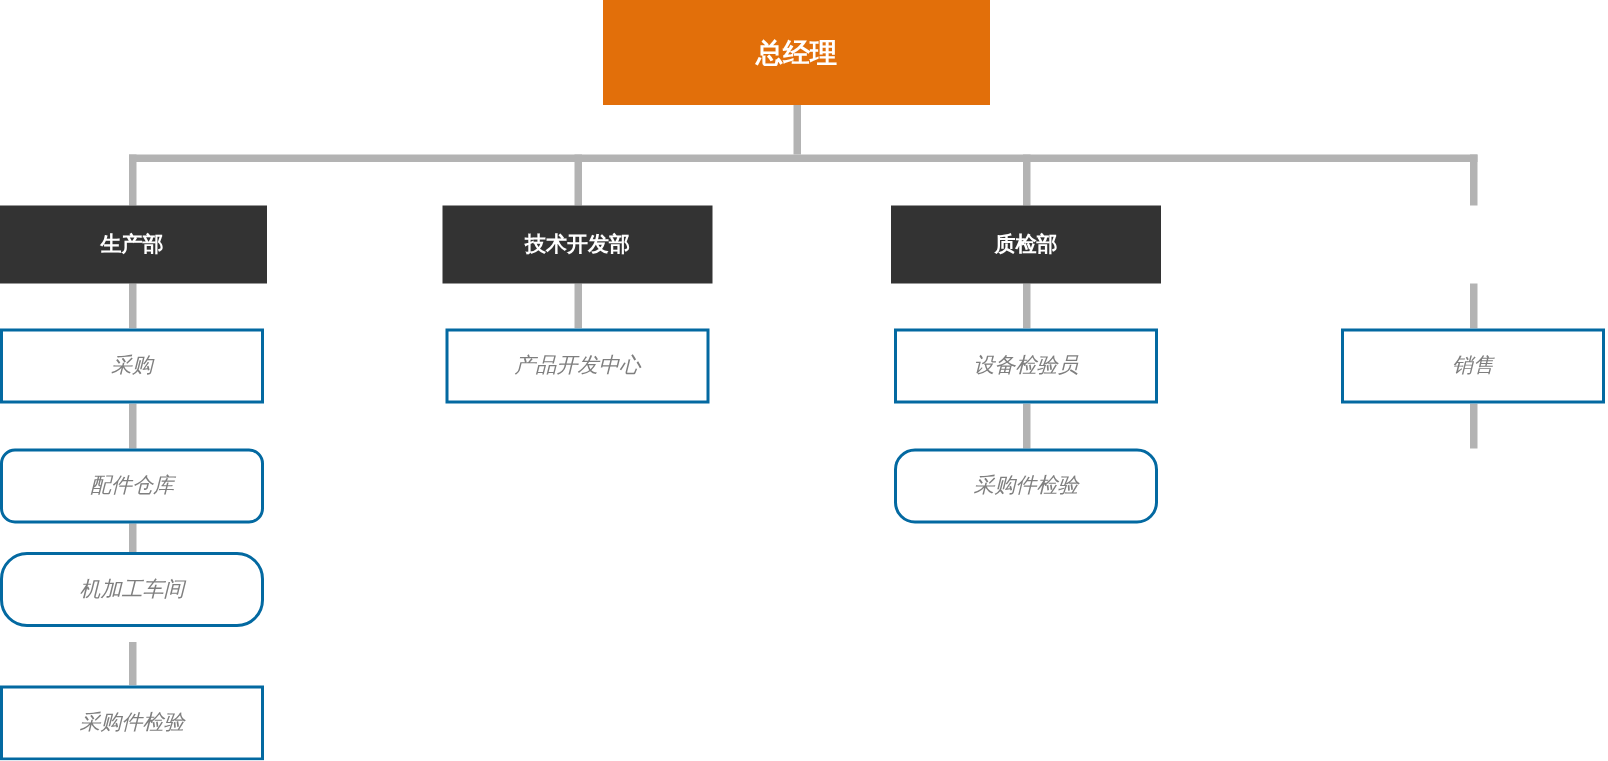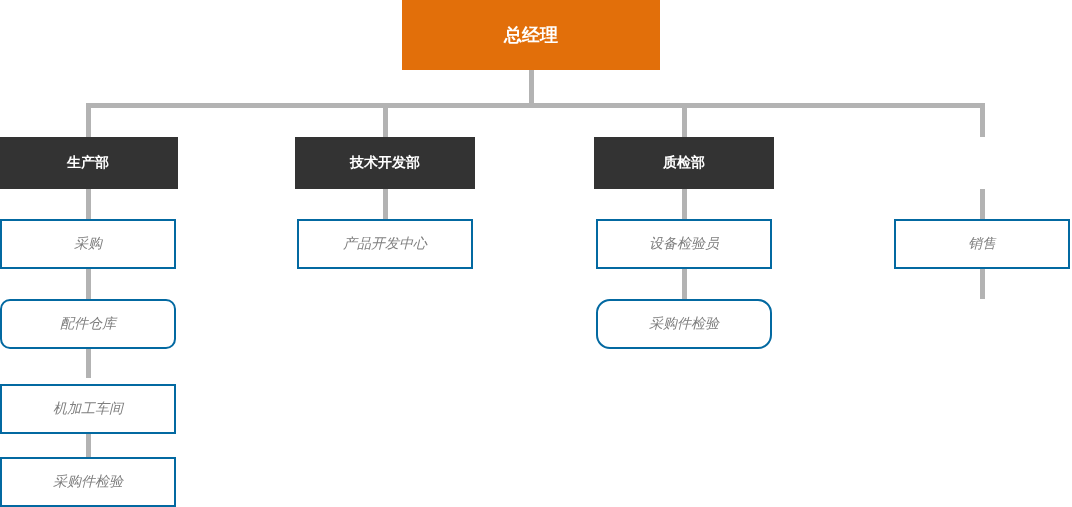--- a/index.html
+++ b/index.html
@@ -75,21 +75,21 @@
   <div class="conn v" style="left:979.5px; top:269px; height:30px;"></div>
 
   <div class="node root-node">总经理</div>
 
   <div class="node dept-node" style="left:-2px;">生产部</div>
   <div class="node dept-node" style="left:295px;">技术开发部</div>
   <div class="node dept-node" style="left:594px;">质检部</div>
 
   <div class="node child-node" style="left:0px; top:219px;">采购</div>
   <div class="node child-node" style="left:0px; top:299px;border-radius:10px;">配件仓库</div>
-  <div class="node child-node" style="left:0px; top:384px;">机加工车间</div>
+  <div class="node child-node" style="left:0px; top:368px;border-radius:18px;">机加工车间</div>
   <div class="node child-node" style="left:0px; top:457px;">采购件检验</div>
 
   <div class="node child-node" style="left:297px; top:219px;">产品开发中心</div>
 
   <div class="node child-node" style="left:596px; top:219px;">设备检验员</div>
   <div class="node child-node" style="left:596px; top:299px;border-radius:14px;">采购件检验</div>
 
   <div class="node child-node" style="left:894px; top:219px;">销售</div>
 
 </div>

